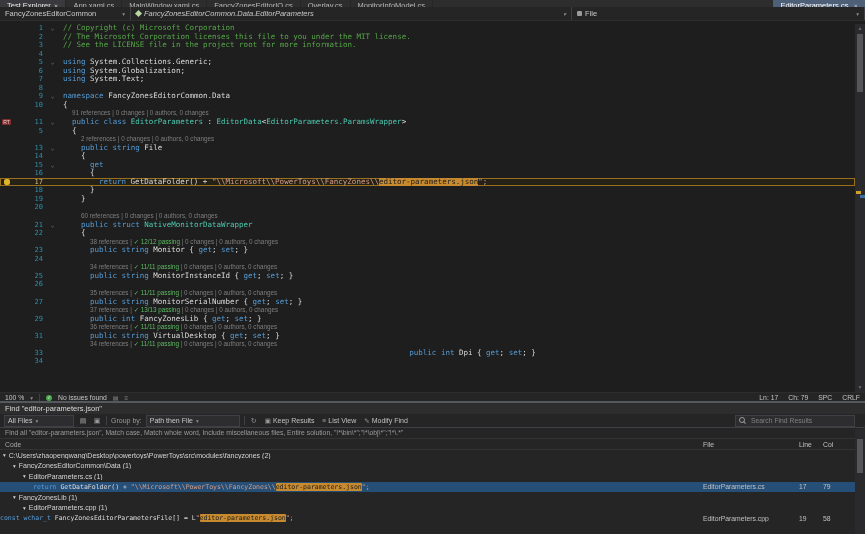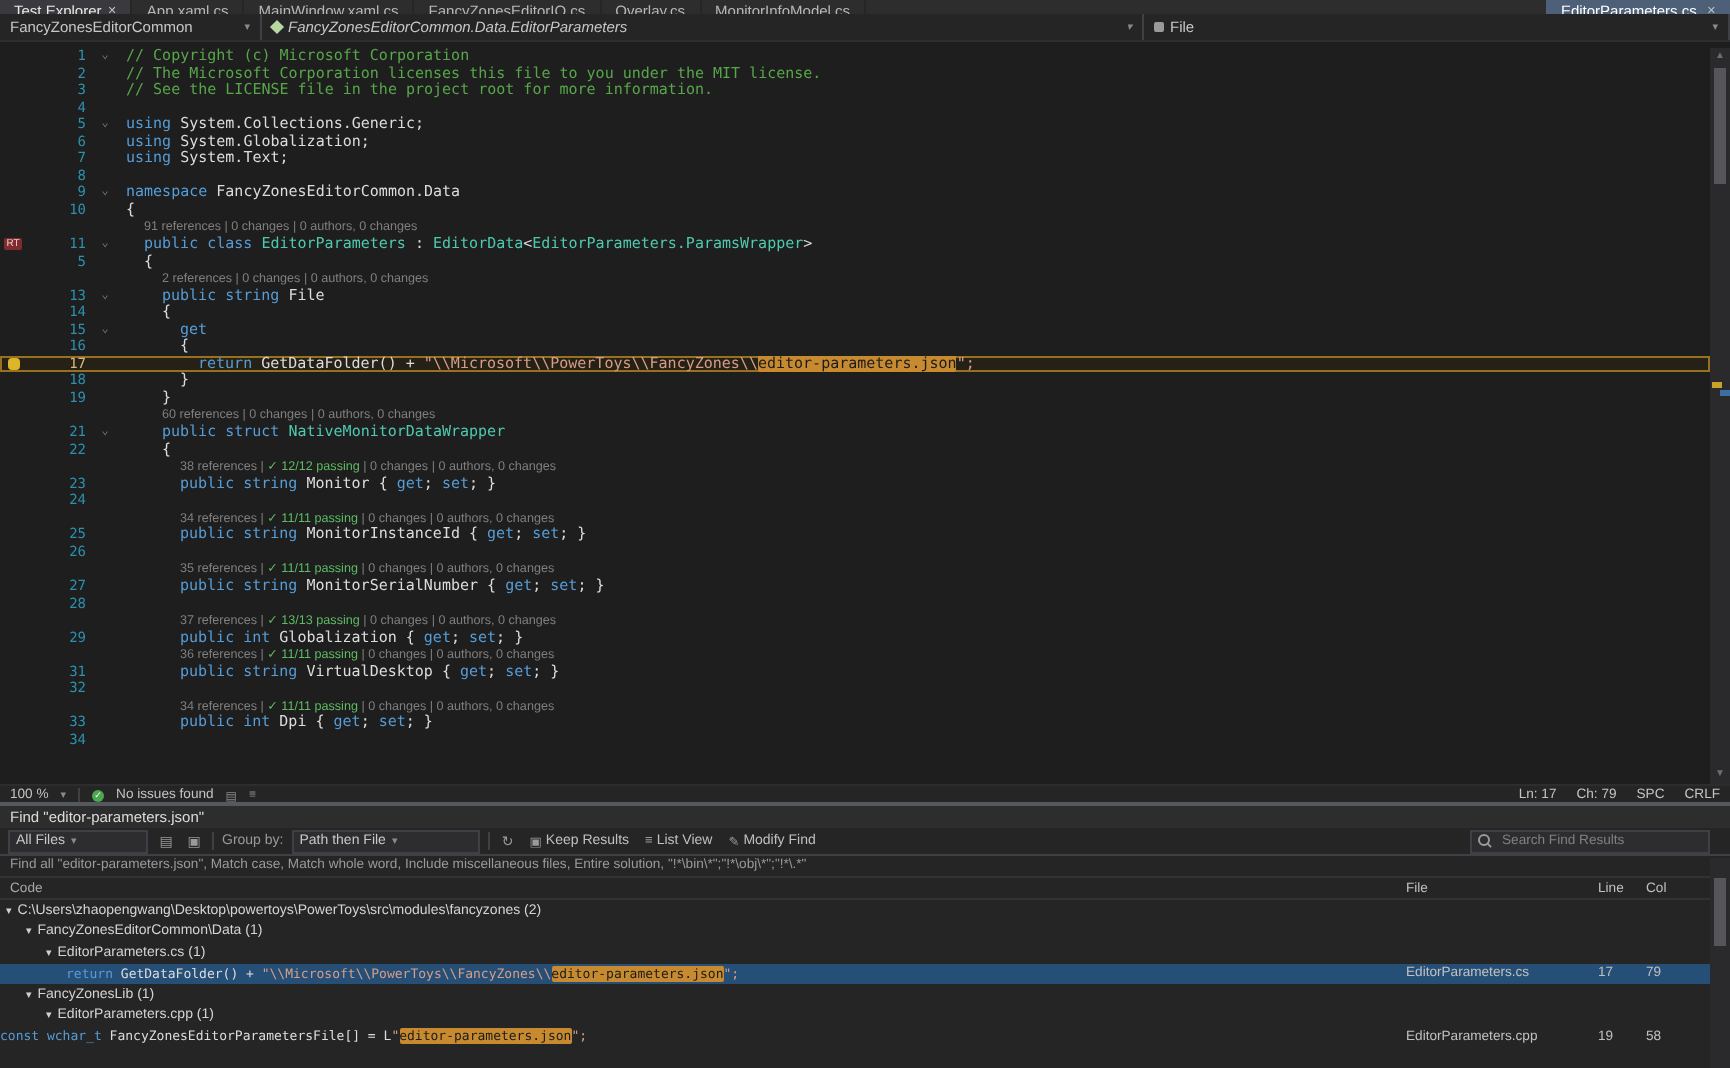--- a/index.html
+++ b/index.html
@@ -176,39 +176,38 @@
         <div class="code-row"><div class="glyph-margin"><span class="rt-badge">RT</span></div><div class="line-num">11</div><div class="fold">⌄</div><div class="code-text" style="padding-left: 13px;"><span class="t-kw">public class </span><span class="t-ty">EditorParameters</span><span class="t-pl"> : </span><span class="t-ty">EditorData</span><span class="t-pl">&lt;</span><span class="t-ty">EditorParameters.ParamsWrapper</span><span class="t-pl">&gt;</span></div></div>
         <div class="code-row"><div class="glyph-margin"></div><div class="line-num">5</div><div class="fold"></div><div class="code-text" style="padding-left: 13px;"><span class="t-pl">{</span></div></div>
         <div class="code-row"><div class="glyph-margin"></div><div class="line-num"></div><div class="fold"></div><div class="code-text" style="padding-left: 22px;"><span class="t-cl">2 references | 0 changes | 0 authors, 0 changes</span></div></div>
         <div class="code-row"><div class="glyph-margin"></div><div class="line-num">13</div><div class="fold">⌄</div><div class="code-text" style="padding-left: 22px;"><span class="t-kw">public string </span><span class="t-pl">File</span></div></div>
         <div class="code-row"><div class="glyph-margin"></div><div class="line-num">14</div><div class="fold"></div><div class="code-text" style="padding-left: 22px;"><span class="t-pl">{</span></div></div>
         <div class="code-row"><div class="glyph-margin"></div><div class="line-num">15</div><div class="fold">⌄</div><div class="code-text" style="padding-left: 31px;"><span class="t-kw">get</span></div></div>
         <div class="code-row"><div class="glyph-margin"></div><div class="line-num">16</div><div class="fold"></div><div class="code-text" style="padding-left: 31px;"><span class="t-pl">{</span></div></div>
         <div class="code-row cur"><div class="glyph-margin"><span class="bulb"></span></div><div class="line-num">17</div><div class="fold"></div><div class="code-text" style="padding-left: 40px;"><span class="t-kw">return </span><span class="t-pl">GetDataFolder() + </span><span class="t-st">"\\Microsoft\\PowerToys\\FancyZones\\</span><span class="t-match">editor-parameters.json</span><span class="t-st">";</span></div></div>
         <div class="code-row"><div class="glyph-margin"></div><div class="line-num">18</div><div class="fold"></div><div class="code-text" style="padding-left: 31px;"><span class="t-pl">}</span></div></div>
         <div class="code-row"><div class="glyph-margin"></div><div class="line-num">19</div><div class="fold"></div><div class="code-text" style="padding-left: 22px;"><span class="t-pl">}</span></div></div>
+        <div class="code-row"><div class="glyph-margin"></div><div class="line-num">20</div><div class="fold"></div><div class="code-text" style="padding-left: 4px;"></div></div>
         <div class="code-row"><div class="glyph-margin"></div><div class="line-num"></div><div class="fold"></div><div class="code-text" style="padding-left: 22px;"><span class="t-cl">60 references | 0 changes | 0 authors, 0 changes</span></div></div>
         <div class="code-row"><div class="glyph-margin"></div><div class="line-num">21</div><div class="fold">⌄</div><div class="code-text" style="padding-left: 22px;"><span class="t-kw">public struct </span><span class="t-ty">NativeMonitorDataWrapper</span></div></div>
         <div class="code-row"><div class="glyph-margin"></div><div class="line-num">22</div><div class="fold"></div><div class="code-text" style="padding-left: 22px;"><span class="t-pl">{</span></div></div>
         <div class="code-row"><div class="glyph-margin"></div><div class="line-num"></div><div class="fold"></div><div class="code-text" style="padding-left: 31px;"><span class="t-cl">38 references | </span><span class="t-clg">✓ 12/12 passing</span><span class="t-cl"> | 0 changes | 0 authors, 0 changes</span></div></div>
         <div class="code-row"><div class="glyph-margin"></div><div class="line-num">23</div><div class="fold"></div><div class="code-text" style="padding-left: 31px;"><span class="t-kw">public string </span><span class="t-pl">Monitor { </span><span class="t-kw">get</span><span class="t-pl">; </span><span class="t-kw">set</span><span class="t-pl">; }</span></div></div>
         <div class="code-row"><div class="glyph-margin"></div><div class="line-num">24</div><div class="fold"></div><div class="code-text" style="padding-left: 4px;"></div></div>
         <div class="code-row"><div class="glyph-margin"></div><div class="line-num"></div><div class="fold"></div><div class="code-text" style="padding-left: 31px;"><span class="t-cl">34 references | </span><span class="t-clg">✓ 11/11 passing</span><span class="t-cl"> | 0 changes | 0 authors, 0 changes</span></div></div>
         <div class="code-row"><div class="glyph-margin"></div><div class="line-num">25</div><div class="fold"></div><div class="code-text" style="padding-left: 31px;"><span class="t-kw">public string </span><span class="t-pl">MonitorInstanceId { </span><span class="t-kw">get</span><span class="t-pl">; </span><span class="t-kw">set</span><span class="t-pl">; }</span></div></div>
         <div class="code-row"><div class="glyph-margin"></div><div class="line-num">26</div><div class="fold"></div><div class="code-text" style="padding-left: 4px;"></div></div>
         <div class="code-row"><div class="glyph-margin"></div><div class="line-num"></div><div class="fold"></div><div class="code-text" style="padding-left: 31px;"><span class="t-cl">35 references | </span><span class="t-clg">✓ 11/11 passing</span><span class="t-cl"> | 0 changes | 0 authors, 0 changes</span></div></div>
         <div class="code-row"><div class="glyph-margin"></div><div class="line-num">27</div><div class="fold"></div><div class="code-text" style="padding-left: 31px;"><span class="t-kw">public string </span><span class="t-pl">MonitorSerialNumber { </span><span class="t-kw">get</span><span class="t-pl">; </span><span class="t-kw">set</span><span class="t-pl">; }</span></div></div>
-        <div class="code-row"><div class="glyph-margin"></div><div class="line-num">28</div><div class="fold"></div><div class="code-text" style="padding-left: 4px;"></div></div>
         <div class="code-row"><div class="glyph-margin"></div><div class="line-num"></div><div class="fold"></div><div class="code-text" style="padding-left: 31px;"><span class="t-cl">37 references | </span><span class="t-clg">✓ 13/13 passing</span><span class="t-cl"> | 0 changes | 0 authors, 0 changes</span></div></div>
-        <div class="code-row"><div class="glyph-margin"></div><div class="line-num">29</div><div class="fold"></div><div class="code-text" style="padding-left: 31px;"><span class="t-kw">public int </span><span class="t-pl">Globalization { </span><span class="t-kw">get</span><span class="t-pl">; </span><span class="t-kw">set</span><span class="t-pl">; }</span></div></div>
+        <div class="code-row"><div class="glyph-margin"></div><div class="line-num">29</div><div class="fold"></div><div class="code-text" style="padding-left: 31px;"><span class="t-kw">public int </span><span class="t-pl">FancyZonesLib { </span><span class="t-kw">get</span><span class="t-pl">; </span><span class="t-kw">set</span><span class="t-pl">; }</span></div></div>
         <div class="code-row"><div class="glyph-margin"></div><div class="line-num"></div><div class="fold"></div><div class="code-text" style="padding-left: 31px;"><span class="t-cl">36 references | </span><span class="t-clg">✓ 11/11 passing</span><span class="t-cl"> | 0 changes | 0 authors, 0 changes</span></div></div>
         <div class="code-row"><div class="glyph-margin"></div><div class="line-num">31</div><div class="fold"></div><div class="code-text" style="padding-left: 31px;"><span class="t-kw">public string </span><span class="t-pl">VirtualDesktop { </span><span class="t-kw">get</span><span class="t-pl">; </span><span class="t-kw">set</span><span class="t-pl">; }</span></div></div>
-        <div class="code-row"><div class="glyph-margin"></div><div class="line-num">32</div><div class="fold"></div><div class="code-text" style="padding-left: 4px;"></div></div>
         <div class="code-row"><div class="glyph-margin"></div><div class="line-num"></div><div class="fold"></div><div class="code-text" style="padding-left: 31px;"><span class="t-cl">34 references | </span><span class="t-clg">✓ 11/11 passing</span><span class="t-cl"> | 0 changes | 0 authors, 0 changes</span></div></div>
-        <div class="code-row"><div class="glyph-margin"></div><div class="line-num">33</div><div class="fold"></div><div class="code-text" style="padding-left: 31px;"><span class="t-kw">public int </span><span class="t-pl">Dpi { </span><span class="t-kw">get</span><span class="t-pl">; </span><span class="t-kw">set</span><span class="t-pl">; }</span></div></div>
+        <div class="code-row"><div class="glyph-margin"></div><div class="line-num">33</div><div class="fold"></div><div class="code-text" style="padding-left: 31px; text-align: center;"><span class="t-kw">public int </span><span class="t-pl">Dpi { </span><span class="t-kw">get</span><span class="t-pl">; </span><span class="t-kw">set</span><span class="t-pl">; }</span></div></div>
         <div class="code-row"><div class="glyph-margin"></div><div class="line-num">34</div><div class="fold"></div><div class="code-text" style="padding-left: 4px;"></div></div>
       </div>
     <div class="editor-scrollbar">
       <div class="sb-arrow">▲</div>
       <div class="sb-thumb"></div>
       <div class="sb-mark mark-gold"></div>
       <div class="sb-mark mark-blue"></div>
       <div class="sb-arrow down">▼</div>
     </div>
   </div>

